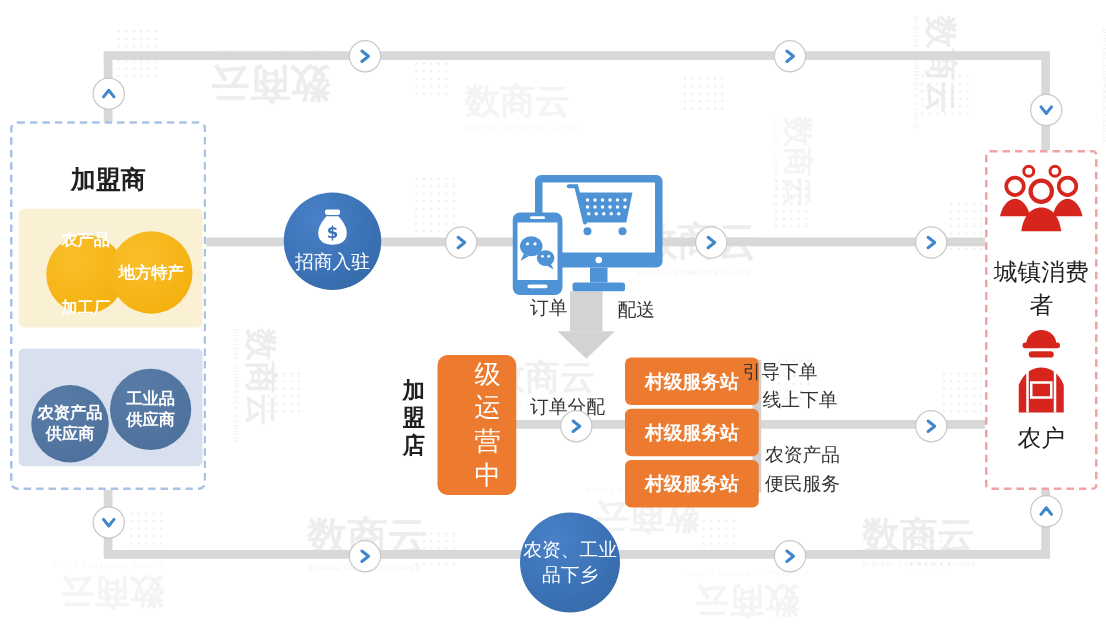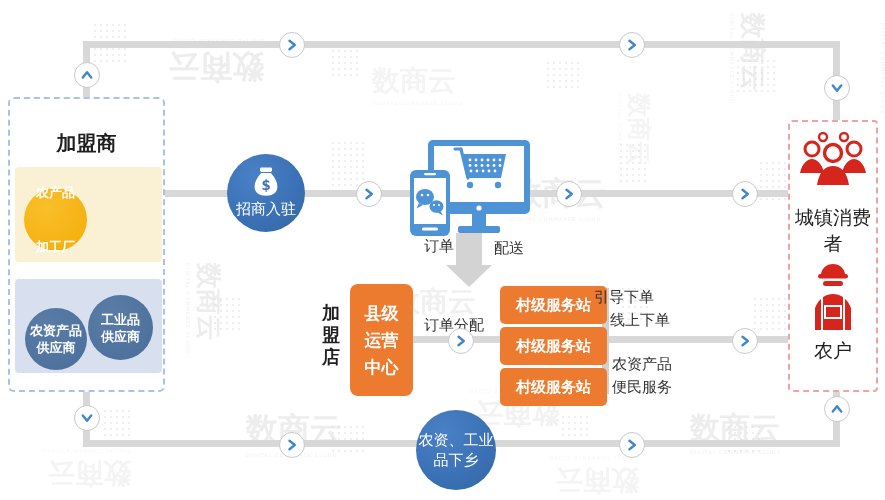--- a/index.html
+++ b/index.html
@@ -61,22 +61,22 @@
   .big-arrow .shaft{position:absolute;left:10px;top:0;width:26px;height:32px;background:#d3d3d3;}
   .big-arrow .head{position:absolute;left:0;top:32px;width:0;height:0;
         border-left:23px solid transparent;border-right:23px solid transparent;
         border-top:22px solid #d3d3d3;}
 
   
   .store-label{position:absolute;left:320px;top:302px;width:22px;font-size:18px;font-weight:bold;
         color:var(--text_dark);line-height:22px;word-break:break-all;text-align:center;z-index:5;}
   .county-box{position:absolute;left:350px;top:284px;width:63px;height:112px;border-radius:8px;
         background:var(--orange);color:#fff;display:flex;align-items:center;justify-content:center;z-index:5;}
-  .county-box span{display:block;width:38px;font-size:17px;font-weight:bold;line-height:27px;
-        word-break:break-all;text-align:center;}
+  .county-box span{display:block;width:38px;font-size:21px;font-weight:normal;line-height:27px;
+        word-break:break-all;text-align:right;}
   .station{position:absolute;left:500px;width:107px;height:38px;border-radius:5px;background:var(--orange);
         color:#fff;font-size:15px;font-weight:bold;display:flex;align-items:center;justify-content:center;z-index:5;}
 </style>
 </head>
 <body>
 
 <div class="canvas">
 
   <div id="decor">
       <div class="line" style="left: 83px; top: 41px; width: 757px; height: 7px;"></div>
@@ -189,23 +189,26 @@
 
   <div class="big-arrow">
     <div class="shaft"></div>
     <div class="head"></div>
   </div>
 
   <div class="panel-left"></div>
   <div class="panel-title">加盟商</div>
   <div class="subpanel ygrp"></div>
   <div class="subpanel bgrp"></div>
-  <div class="bubble y" style="left:24px;top:188px;width:63px;height:63px;gap:37px;">
+  <div class="bubble y" style="left:37px;top:188px;width:63px;height:63px;gap:37px;">
     <span>农产品</span>
     <span>加工厂</span>
+  </div>
+  <div class="bubble y" style="left:88px;top:185px;width:66px;height:66px;">
+    <span>地方特产</span>
   </div>
   <div class="bubble b" style="left:25px;top:308px;width:62px;height:62px;text-align:right;">
     <span>农资产品</span>
     <span>供应商</span>
   </div>
   <div class="bubble b" style="left:88px;top:295px;width:65px;height:65px;">
     <span>工业品</span>
     <span>供应商</span>
   </div>
 

